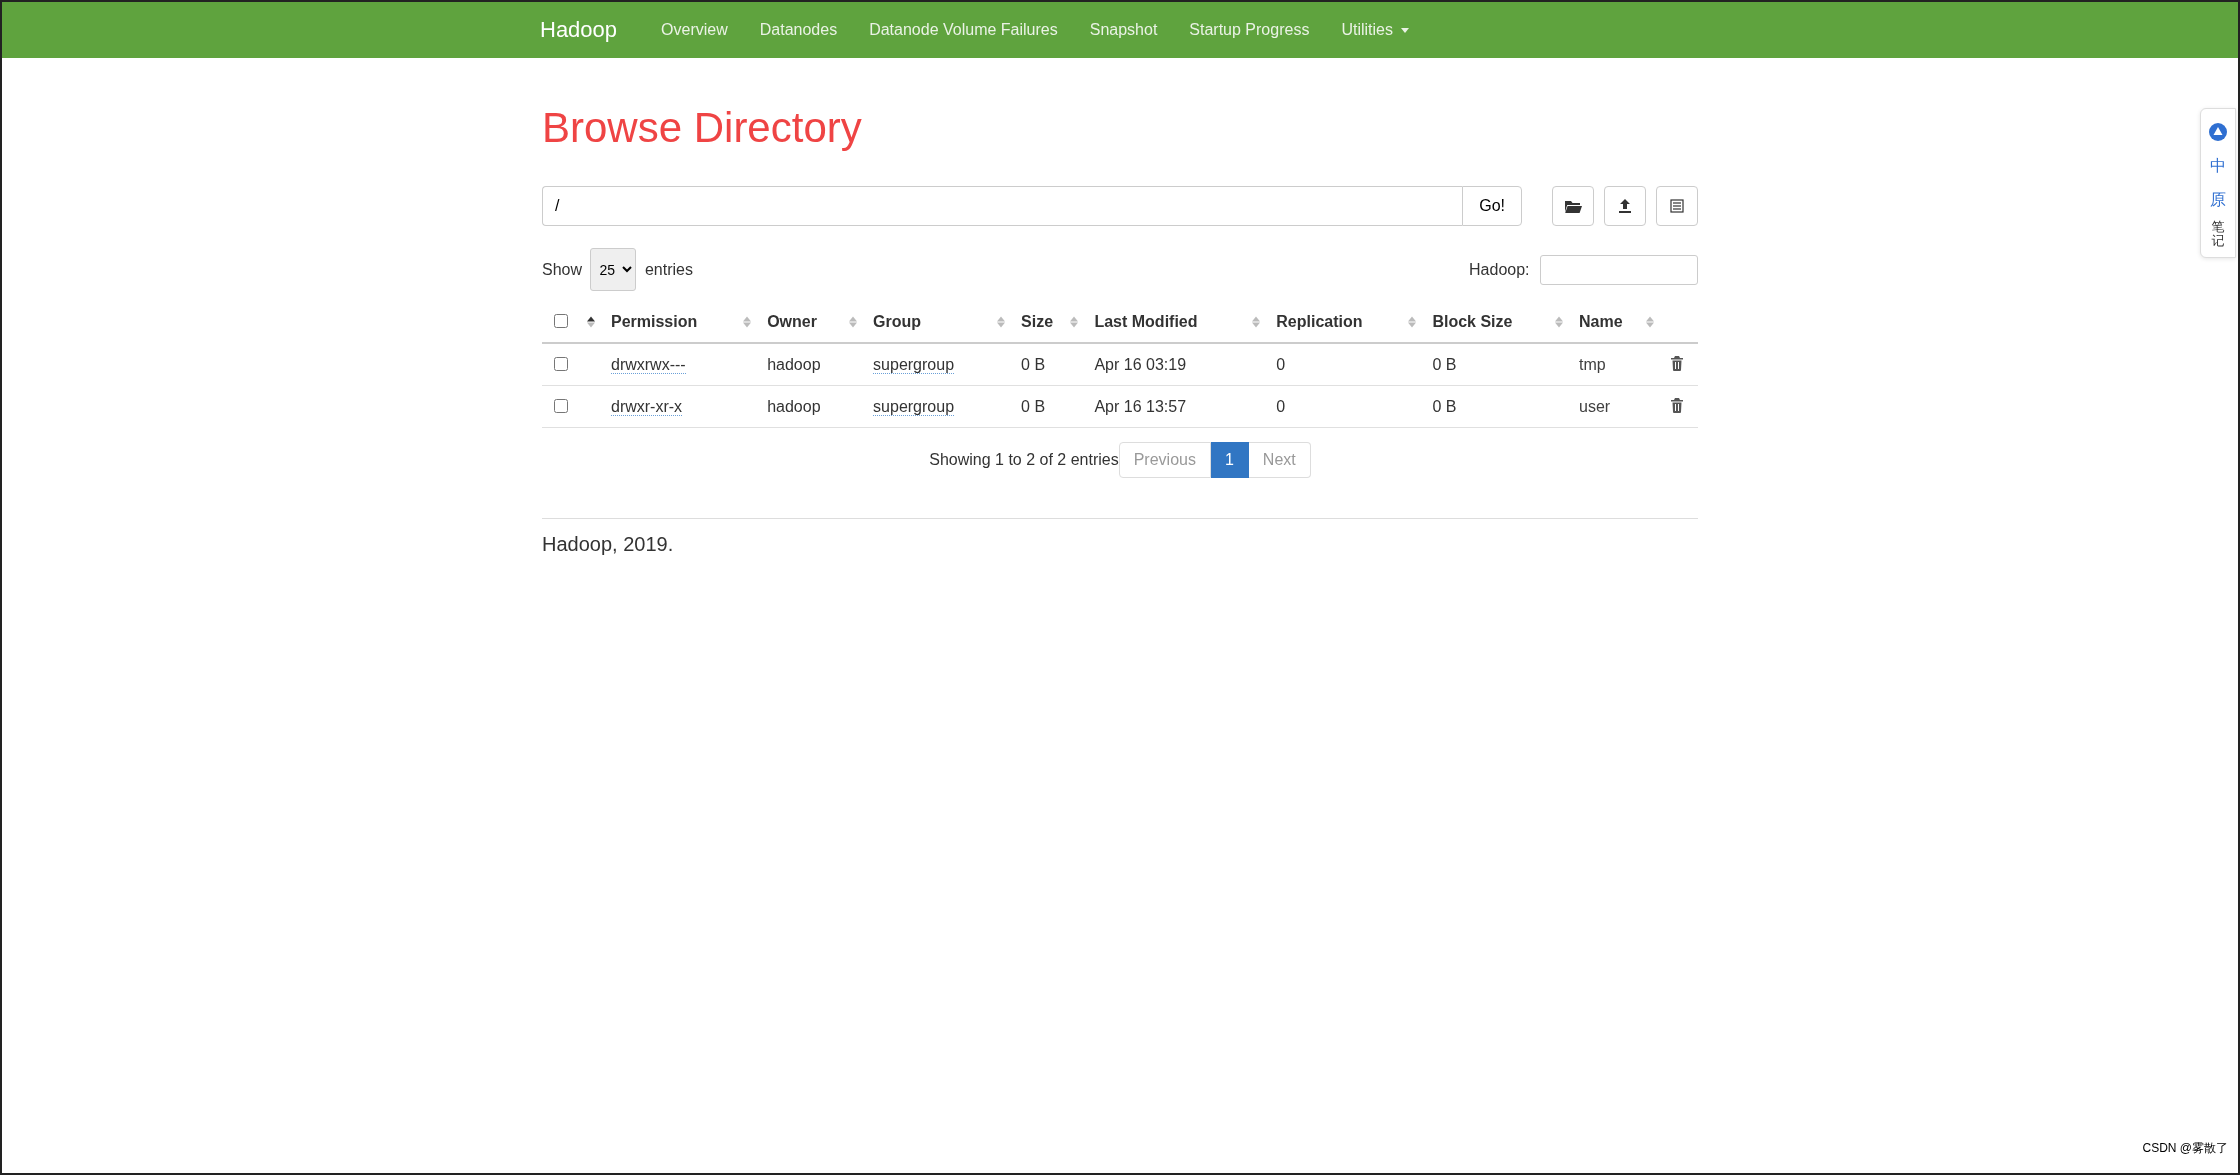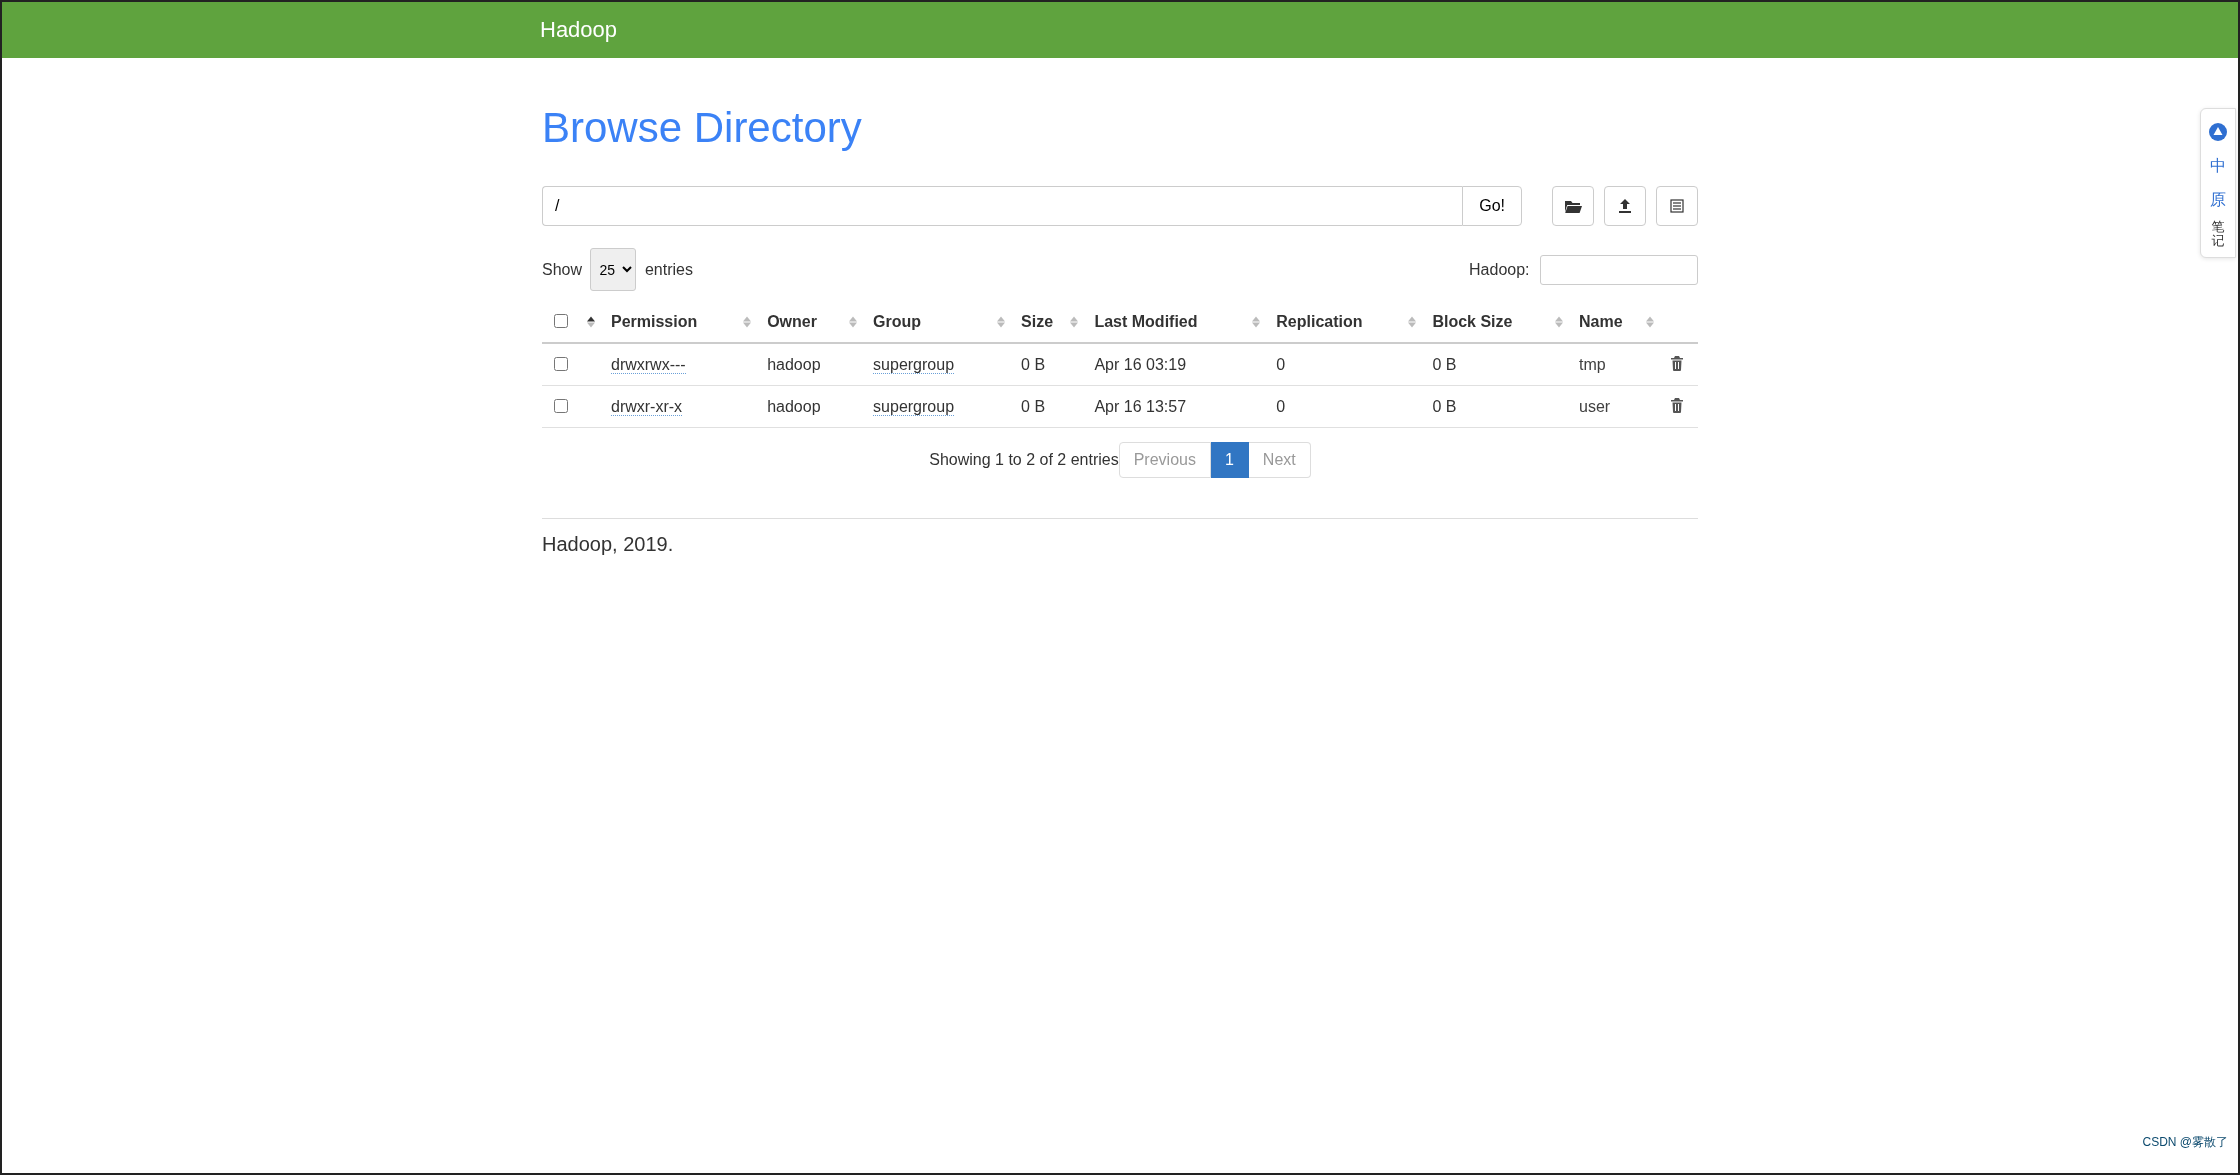--- a/index.html
+++ b/index.html
@@ -9,21 +9,21 @@
   
   .navbar { background: #5fa33e; height: 56px; display: flex; align-items: center; padding: 0 32px; }
   .navbar-inner { width: 1160px; margin: 0 auto; display: flex; align-items: center; }
   .brand { color: #fff; font-size: 22px; font-weight: 500; margin-right: 28px; }
   .nav-links { display: flex; }
   .nav-link { color: #eaf2e5; font-size: 16px; padding: 0 16px; line-height: 56px; cursor: pointer; }
   .caret-down { display:inline-block; margin-left:4px; width:0; height:0; border-left:4px solid transparent; border-right:4px solid transparent; border-top:5px solid #eaf2e5; vertical-align: middle; }
 
   
   .container { width: 1160px; margin: 0 auto; padding: 0 2px; }
-  h1.page-title { font-size: 42px; font-weight: 400; color: #3b82f6; margin: 46px 0 34px 0; }
+  h1.page-title { font-size: 42px; font-weight: 400; color: #ef4444; margin: 46px 0 34px 0; }
 
   
   .path-row { display: flex; align-items: stretch; gap: 30px; margin-bottom: 22px; }
   .input-group { display: flex; flex: 1; }
   .path-input { flex: 1; height: 40px; border: 1px solid #ccc; border-right: none; border-radius: 4px 0 0 4px; padding: 0 12px; font-size: 16px; outline: none; }
   .go-btn { height: 40px; border: 1px solid #ccc; background: #fff; border-radius: 0 4px 4px 0; padding: 0 16px; font-size: 16px; cursor: pointer; }
   .btn-icons { display: flex; gap: 10px; }
   .icon-btn { width: 42px; height: 40px; border: 1px solid #ccc; border-radius: 4px; background: #fff; display:flex; align-items:center; justify-content:center; cursor:pointer; color:#333; }
 
   
@@ -55,30 +55,41 @@
 
   hr.foot { margin-top: 40px; border:none; border-top:1px solid #ddd; }
   .footer { margin-top: 14px; font-size:20px; }
 
   
   .side-widget { position:absolute; right:2px; top:106px; width:36px; background:#fff; border:1px solid #ddd; border-left:1px solid #ddd; border-radius:6px 0 0 6px; box-shadow: 0 1px 4px rgba(0,0,0,.1); display:flex; flex-direction:column; align-items:center; padding:6px 0; }
   .side-widget .sw { width:26px; height:26px; display:flex; align-items:center; justify-content:center; color:#2f6fd1; font-size:16px; margin:4px 0; cursor:pointer; }
   .side-widget .sw.txt { font-size:13px; line-height:14px; text-align:center; color:#333; }
 
   
-  .watermark { position:absolute; right:10px; bottom:22px; font-size:12px; color:#0c4a6e; }
+  .watermark { position:absolute; right:10px; bottom:16px; font-size:12px; color:#000000; }
 
   input[type=checkbox]{ width:14px; height:14px; }
 </style>
 </head>
 <body>
 
 <div class="navbar">
   <div class="navbar-inner">
     <div class="brand">Hadoop</div>
+    <div class="nav-links">
+      <div class="nav-link">Overview</div>
+      <div class="nav-link">Datanodes</div>
+      <div class="nav-link">Datanode Volume Failures</div>
+      <div class="nav-link">Snapshot</div>
+      <div class="nav-link">Startup Progress</div>
+      <div class="nav-link">
+        <span>Utilities</span>
+        <span class="caret-down"></span>
+      </div>
+    </div>
   </div>
 </div>
 
 <div class="container">
   <h1 class="page-title">Browse Directory</h1>
 
   <div class="path-row">
     <div class="input-group">
       <input class="path-input" value="/" style="">
       <button class="go-btn">Go!</button>

